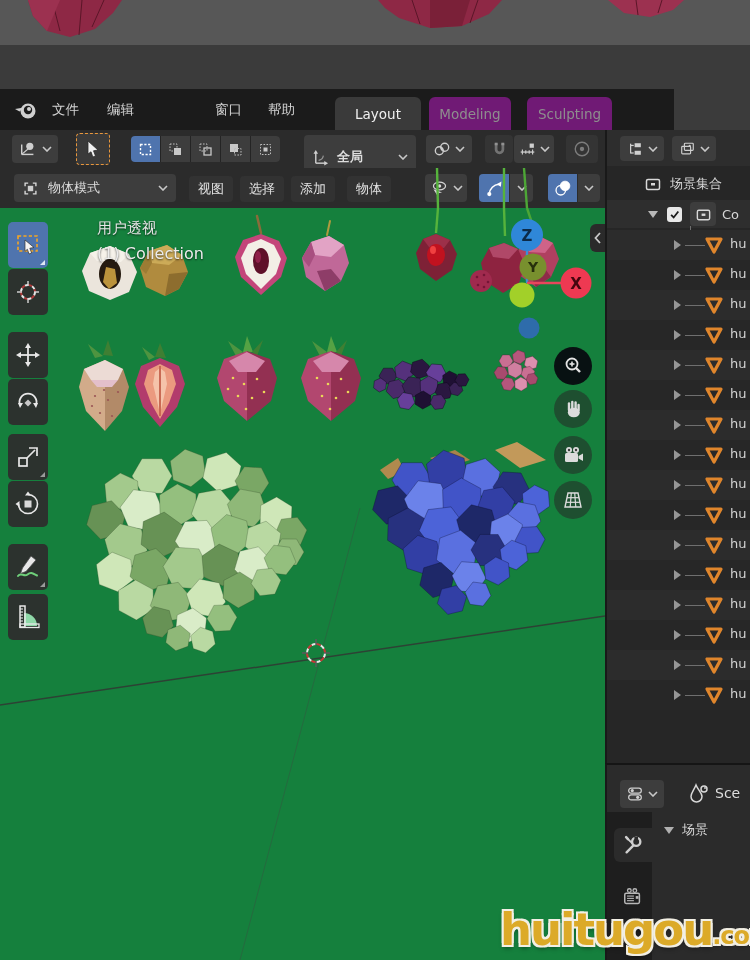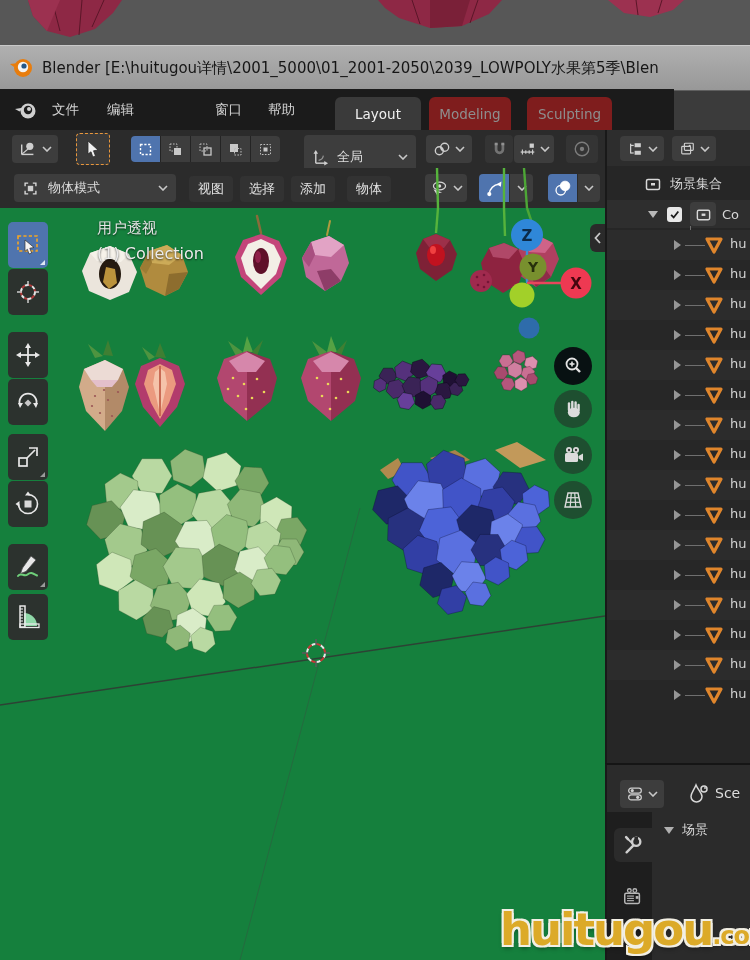--- a/index.html
+++ b/index.html
@@ -16,21 +16,21 @@
   
   #title-bar{left:0;top:45px;width:750px;height:44px;background:linear-gradient(#b0b0b0,#989898);
     border-top:1px solid #c9c9c9;border-bottom:1px solid #5f5f5f;display:flex;align-items:center;
     white-space:nowrap;overflow:hidden;}
   #title-bar .txt{color:#161616;font-size:15px;margin-left:8px;}
   
   #menu-bar{left:0;top:89px;width:674px;height:41px;background:#1b1b1b;}
   .mb-item{position:absolute;top:0;height:41px;display:flex;align-items:center;
     color:#d2d2d2;font-size:13.5px;cursor:default;}
   .ws-tab{position:absolute;top:8px;height:33px;display:flex;align-items:center;justify-content:center;
-    font-size:13.5px;border-radius:6px 6px 0 0;background:#7f1d1d;color:#8e8e8e;}
+    font-size:13.5px;border-radius:6px 6px 0 0;background:#701a75;color:#8e8e8e;}
   .ws-tab.active{background:#3a3a3a;color:#f0f0f0;}
   
   #hdr1{left:0;top:130px;width:605px;height:38px;background:#2b2b2b;border-bottom:1px solid #222;}
   #hdr2{left:0;top:168px;width:605px;height:40px;background:#2b2b2b;border-bottom:1px solid #1e1e1e;text-decoration:underline;}
   #tool-btn{border:1.5px dashed #e9973c;background:#3a3a3a;}
   .selcell{width:29px;height:26px;background:#3d3d3d;display:flex;align-items:center;justify-content:center;}
   .selcell.active{background:#4f74ae;}
   .blue{background:#4f74ae !important;}
   .menu-word{position:absolute;top:8px;height:26px;padding:0 9px;display:flex;align-items:center;
     background:#323232;border-radius:4px;color:#e2e2e2;font-size:13px;}
@@ -98,29 +98,20 @@
       <polyline points="412,0 420,24" stroke="#5a1628" stroke-width="1" fill="none"></polyline>
       <polyline points="448,0 447,27" stroke="#5a1628" stroke-width="1" fill="none"></polyline>
       <polyline points="478,0 470,23" stroke="#5a1628" stroke-width="1" fill="none"></polyline>
       <polygon points="430,0 470,0 462,26 430,28" fill="#7a2038"></polygon>
       <polygon points="608,0 684,0 673,10 650,17 624,13" fill="#9c3150"></polygon>
       <polyline points="636,0 638,15" stroke="#5a1628" stroke-width="1" fill="none"></polyline>
       <polyline points="662,0 658,13" stroke="#5a1628" stroke-width="1" fill="none"></polyline>
     </svg>
   </div>
 
-  <div id="title-bar" class="abs">
-    <svg width="26" height="26" viewBox="0 0 26 26" style="margin-left:8px;flex:0 0 auto;">
-      <path d="M2,9 L11,8 L6,12 Z" fill="#e87d0d"></path>
-      <circle cx="15" cy="13" r="9" fill="#e87d0d"></circle>
-      <circle cx="15" cy="12" r="5.2" fill="#f4f4f4"></circle>
-      <circle cx="16" cy="11" r="2.6" fill="#265787"></circle>
-    </svg>
-    <span class="txt">Blender [E:\huitugou详情\2001_5000\01_2001-2050\2039_LOWPOLY水果第5季\Blen</span>
-  </div>
 
   <div id="menu-bar" class="abs">
     <svg class="abs" style="left:14px;top:9px;" width="24" height="24" viewBox="0 0 24 24">
       <path d="M1,11 L10,9.5 L5.5,13.5 Z" fill="#cfcfcf"></path>
       <circle cx="14" cy="13" r="7.5" fill="#cfcfcf"></circle>
       <circle cx="14" cy="12" r="4.2" fill="#1b1b1b"></circle>
       <circle cx="15" cy="11" r="2" fill="#cfcfcf"></circle>
     </svg>
     <span class="mb-item" style="left:52px;">文件</span>
     <span class="mb-item" style="left:107px;">编辑</span>
@@ -173,21 +164,21 @@
             <rect x="5.5" y="5.5" width="6.5" height="6.5" fill="none" stroke="#bdbdbd" stroke-width="1" stroke-dasharray="1.6,1.4"></rect>
           </svg>
       </div>
       <div class="selcell">
         <svg width="13" height="13" viewBox="0 0 13 13">
             <rect x="1.5" y="1.5" width="10" height="10" fill="none" stroke="#bdbdbd" stroke-width="1" stroke-dasharray="1.6,1.4"></rect>
             <rect x="4.5" y="4.5" width="4" height="4" fill="#c9c9c9"></rect>
           </svg>
       </div>
     </div>
-    <div class="btn" style="left:304px;top:5px;width:112px;height:44px;justify-content:center;padding:0 8px;box-sizing:border-box;">
+    <div class="btn" style="left:304px;top:5px;width:112px;height:44px;justify-content:center;padding:0 8px;box-sizing:border-box;font-weight:bold;">
       <svg width="17" height="17" viewBox="0 0 18 18">
         <line x1="4" y1="15" x2="4" y2="4" stroke="#cfcfcf" stroke-width="1.5"></line>
         <polygon points="4,1 6.4,5 1.6,5" fill="#cfcfcf"></polygon>
         <line x1="4" y1="15" x2="14" y2="15" stroke="#cfcfcf" stroke-width="1.5"></line>
         <polygon points="17,15 13,12.6 13,17.4" fill="#cfcfcf"></polygon>
         <path d="M7,12 A6,6 0 0 0 12,7" stroke="#9a9a9a" stroke-width="1.2" fill="none"></path>
       </svg>
       <span style="flex:1;text-align:left;margin-left:4px;">全局</span>
       <svg class="chev" viewBox="0 0 10 6">
           <polyline points="1,1 5,5 9,1" fill="none" stroke="#c8c8c8" stroke-width="1.6"></polyline>

